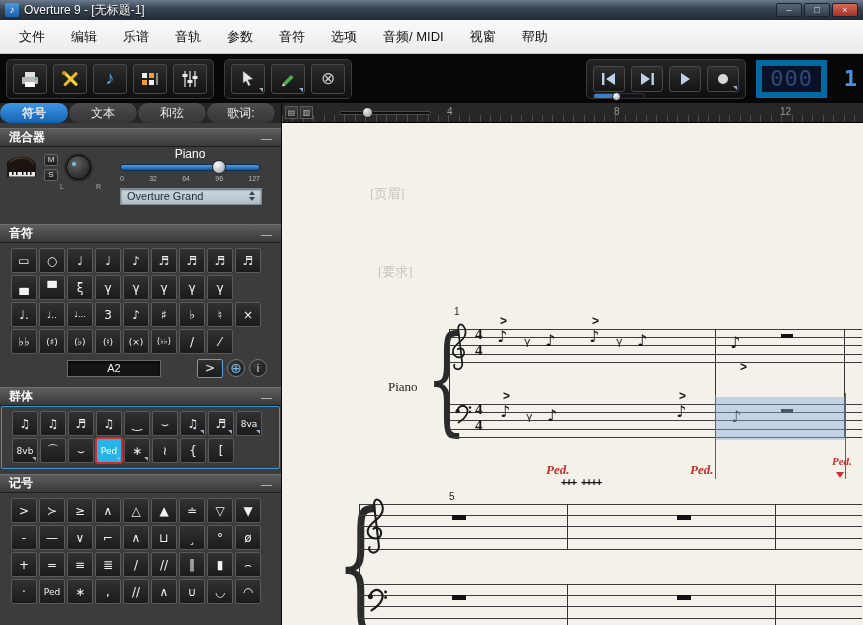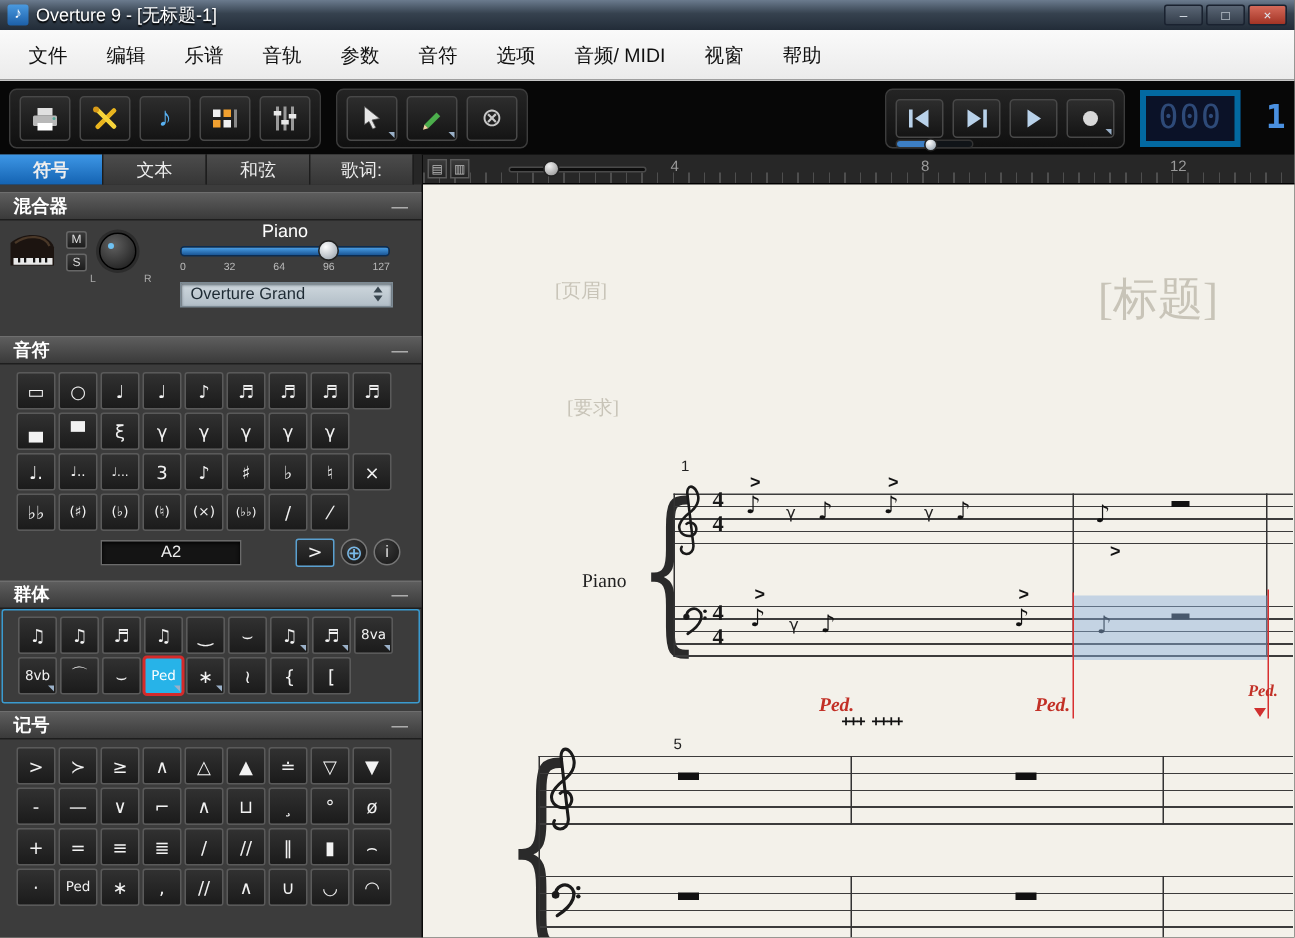--- a/index.html
+++ b/index.html
@@ -25,31 +25,31 @@
   .tb-btn { width:34px; height:30px; border:1px solid #484848; border-radius:3px; background:linear-gradient(#2d2d2d,#141414); display:flex; align-items:center; justify-content:center; position:relative; }
   .tb-btn .note-glyph { color:#58b0f0; font-size:18px; }
   .tb-btn .ox-glyph { color:#c8c8c8; font-size:17px; }
   .ddm { position:absolute; right:1px; bottom:1px; width:0; height:0; border-left:4px solid transparent; border-top:4px solid #9ab0c8; }
   .transport { margin-left:auto; }
   .t-btn { width:32px; height:26px; }
   .mini-slider { position:absolute; left:6px; bottom:-1px; width:52px; height:6px; background:#101418; border:1px solid #333; border-radius:3px; }
   .mini-fill { position:absolute; left:0; top:0; height:100%; width:40%; background:#3d7fc4; border-radius:3px; }
   .mini-handle { position:absolute; left:18px; top:-2px; width:9px; height:9px; border-radius:50%; background:radial-gradient(circle at 35% 30%,#fff,#8a9aa8); border:1px solid #222; }
 
-  .lcd { height:38px; background:#0b1228; border:4px solid #0369a1; display:flex; align-items:center; padding:0 8px; font-family:"DejaVu Sans Mono",monospace; font-size:22px; letter-spacing:1px; color:#cfe8ff; text-shadow:0 0 5px #3a8fd0; }
+  .lcd { height:38px; background:#0b1228; border:6px solid #0369a1; display:flex; align-items:center; padding:0 8px; font-family:"DejaVu Sans Mono",monospace; font-size:22px; letter-spacing:1px; color:#cfe8ff; text-shadow:0 0 5px #3a8fd0; }
   .lcd-dim { color:#2e4a78; text-shadow:none; }
   .lcd-counter { width:20px; color:#4a90e0; font-family:"DejaVu Sans Mono",monospace; font-size:22px; font-weight:bold; text-align:right; }
 
   
   .main { flex:1; display:flex; min-height:0; }
 
   
   .palette { width:282px; background:#3c3c3c; border-right:1px solid #0a0a0a; display:flex; flex-direction:column; flex:0 0 auto; }
   .tabs { display:flex; height:20px; background:#262626; flex:0 0 auto; }
-  .tab { width:69px; display:flex; align-items:center; justify-content:center; font-size:12px; color:#eee; background:linear-gradient(#4c4c4c,#363636); border-right:1px solid #1d1d1d; }
+  .tab { width:69px; display:flex; align-items:center; justify-content:center; font-size:12px; color:#eee; background:linear-gradient(#4c4c4c,#363636); border-right:1px solid #1d1d1d;border-radius:10px; }
   .tab.active { background:linear-gradient(#3e97e6,#1463b2); font-weight:bold; }
   .section { margin-top:5px; }
   .section-header { height:19px; background:linear-gradient(#5d5d5d,#3a3a3a); border-top:1px solid #6e6e6e; border-bottom:1px solid #1e1e1e; color:#fff; font-size:12px; font-weight:bold; display:flex; align-items:center; padding:0 9px; }
   .sec-min { margin-left:auto; color:#ccc; font-weight:normal; font-size:11px; }
   .sec-body { padding:5px 11px 4px 11px; position:relative; }
 
   
   .mixer-body { height:72px; }
   .mixer-body .abs { position:absolute; }
   .ms-btn { width:14px; height:12px; background:linear-gradient(#3a3a3a,#1c1c1c); border:1px solid #666; color:#ddd; font-size:8px; line-height:10px; text-align:center; border-radius:2px; }
@@ -431,21 +431,20 @@
         <span class="zoom-track"></span>
         <span class="zoom-handle"></span>
         <span class="ruler-num" style="left:165px;">4</span>
         <span class="ruler-num" style="left:332px;">8</span>
         <span class="ruler-num" style="left:498px;">12</span>
       </div>
 
       <div class="paper">
 
         <span class="ph" style="left:88px;top:62px;font-size:13px;">[页眉]</span>
-        <span class="ph" style="left:450px;top:56px;font-size:30px;">[标题]</span>
         <span class="ph" style="left:96px;top:140px;font-size:13px;">[要求]</span>
 
         <span class="mnum" style="left:172px;top:183px;">1</span>
         <span class="brace" style="left:144px;top:198px;font-size:118px;line-height:116px;">{</span>
         <div class="staff" style="left:167px;top:206px;width:413px;height:34px;"></div>
         <div class="staff" style="left:167px;top:281px;width:413px;height:34px;"></div>
         <div class="bar" style="left:167px;top:206px;height:109px;"></div>
         <div class="bar" style="left:433px;top:206px;height:109px;"></div>
         <div class="bar" style="left:562px;top:206px;height:109px;"></div>
 

